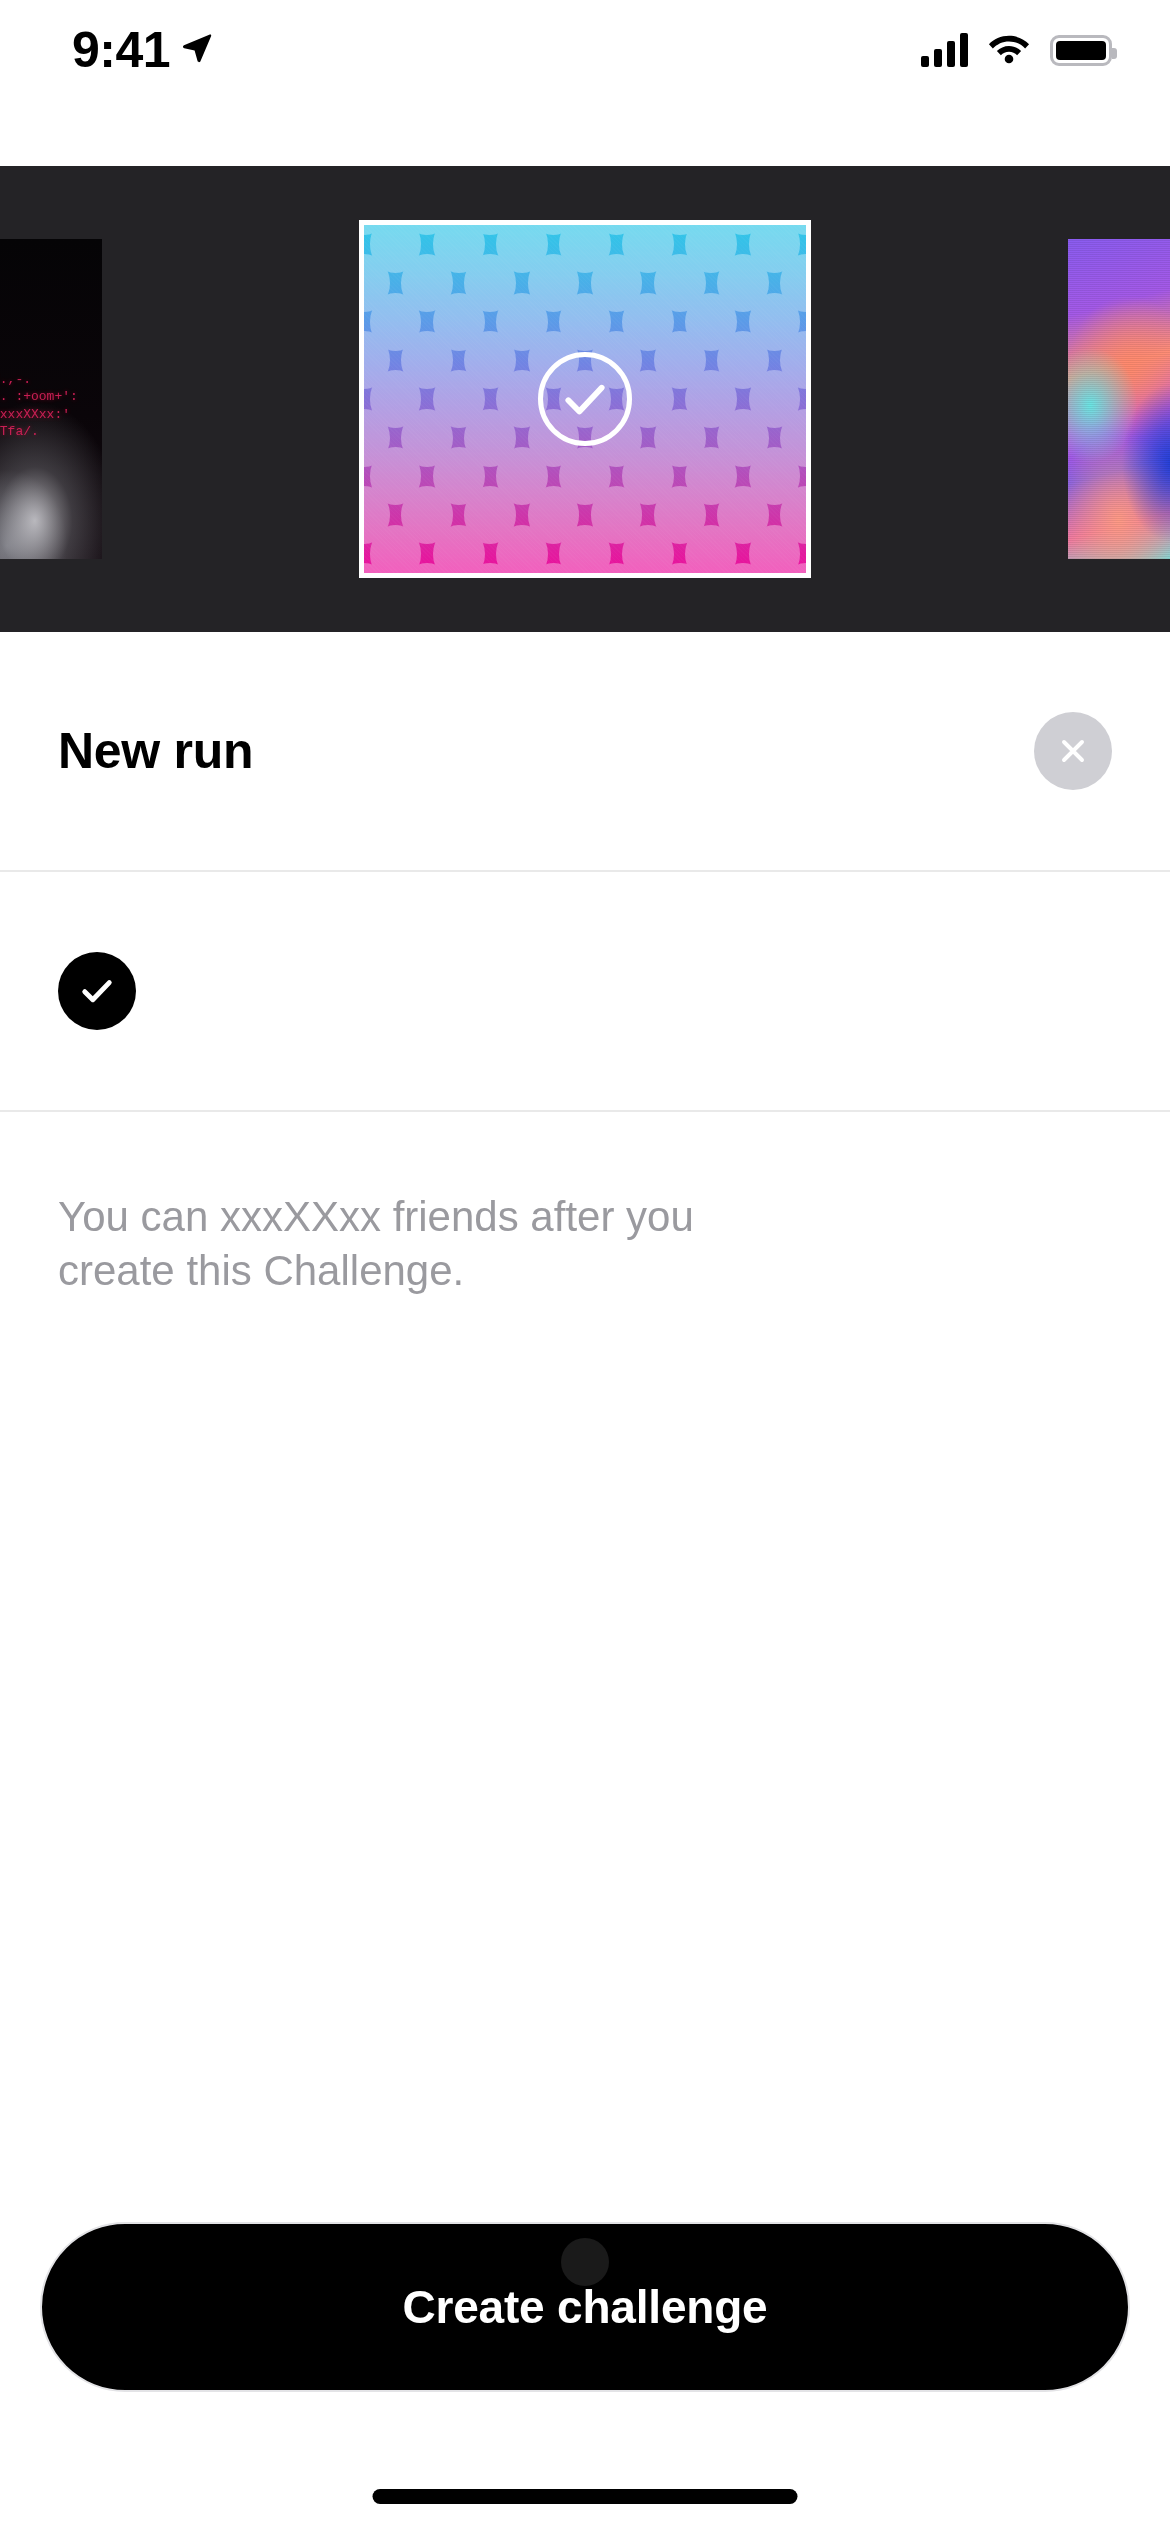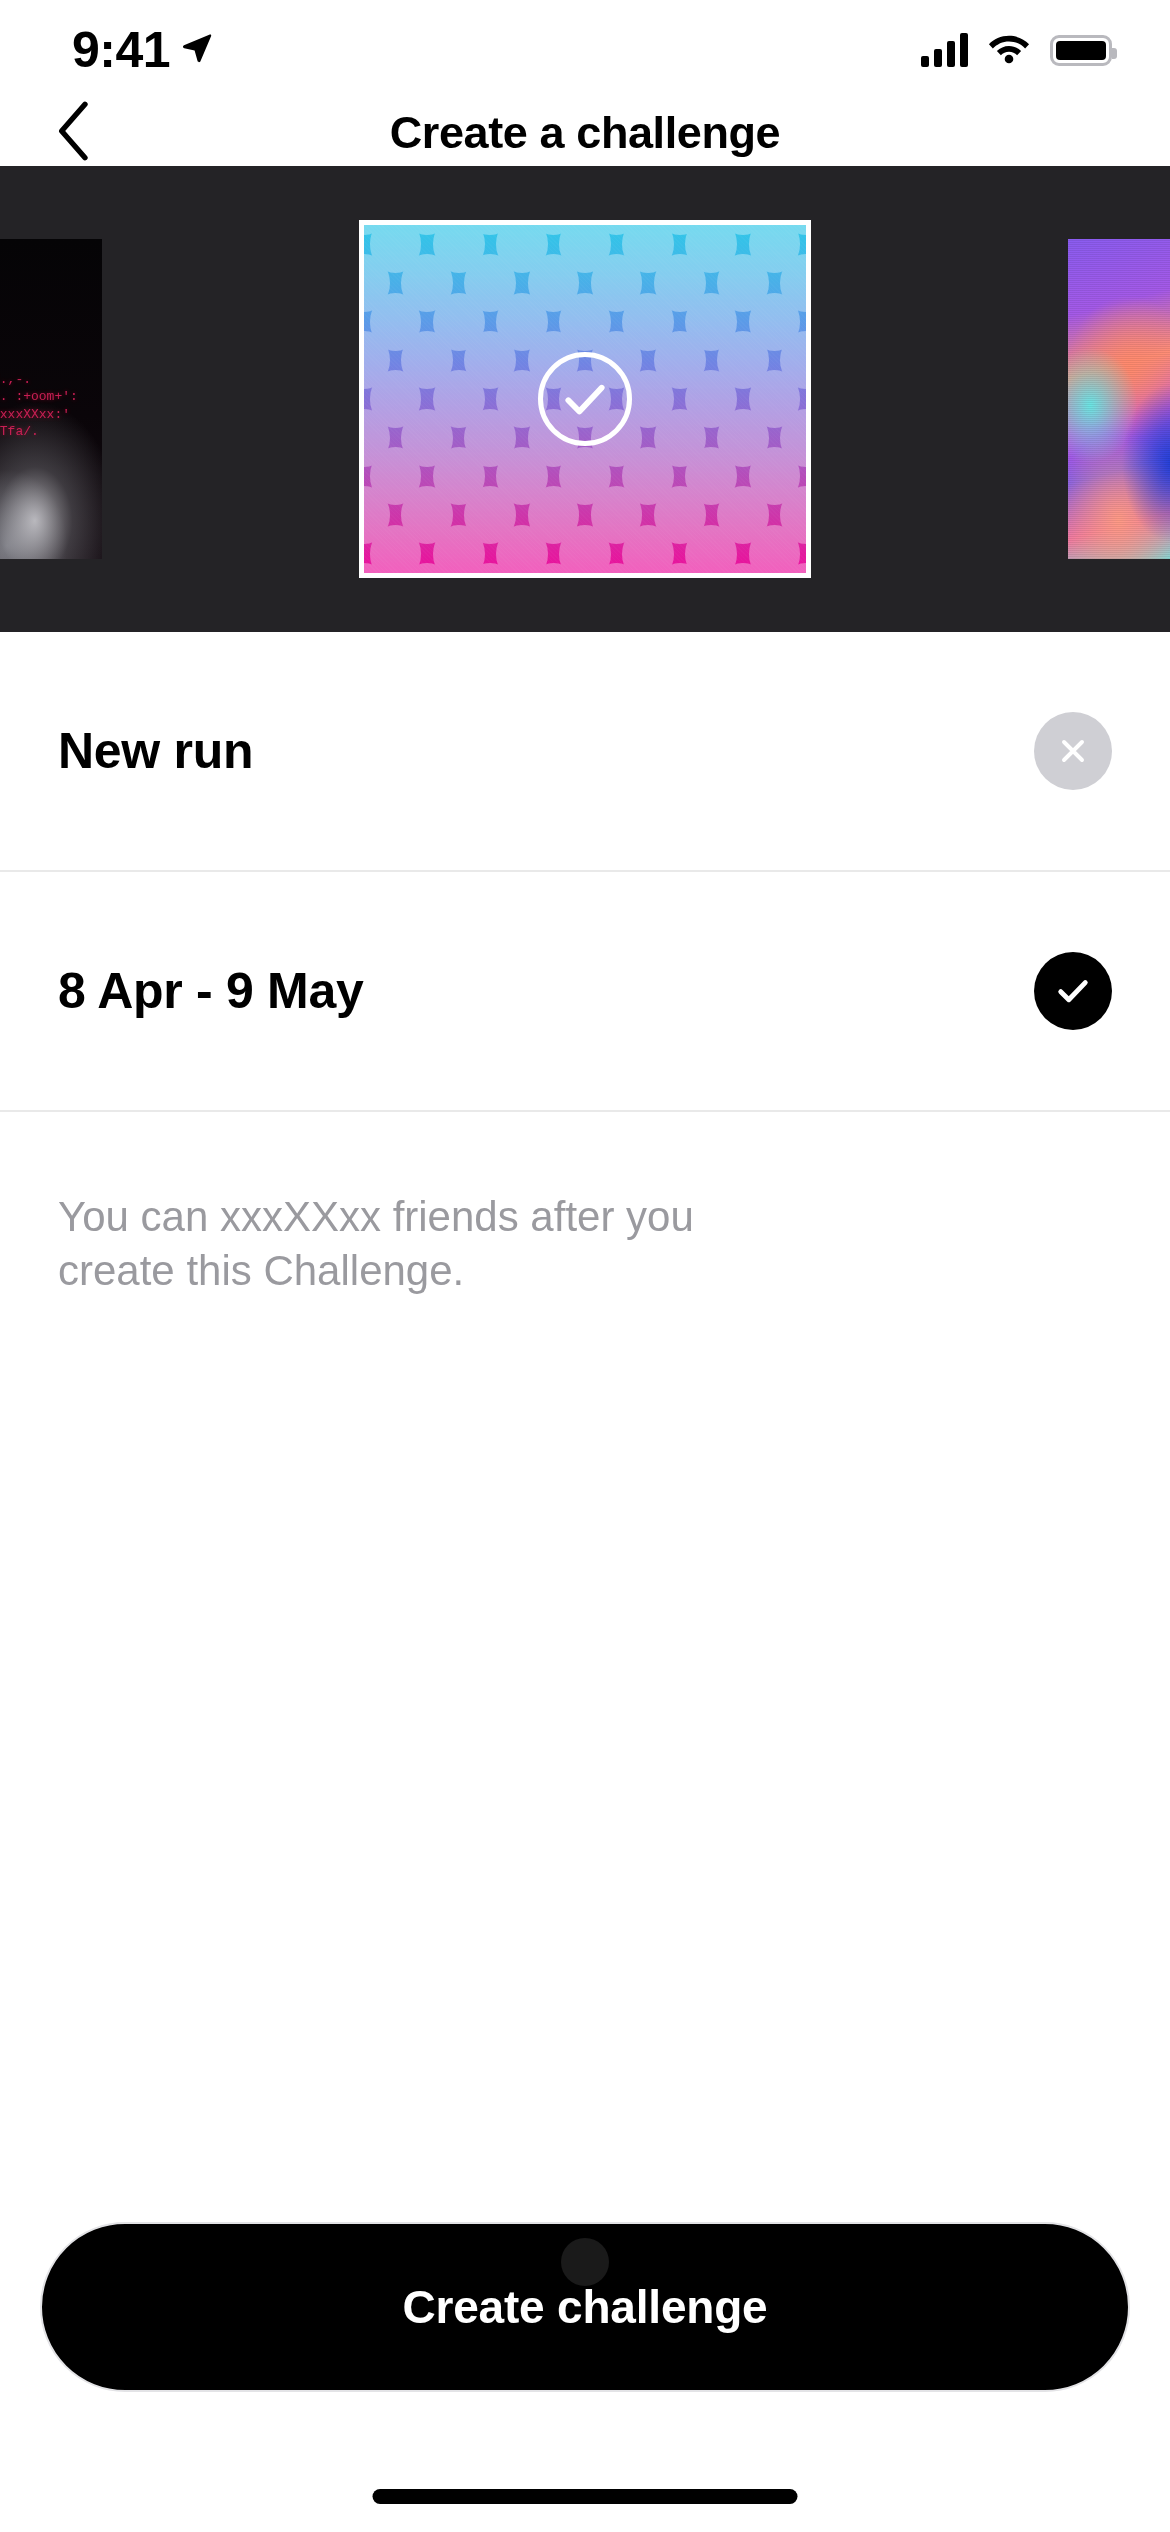--- a/index.html
+++ b/index.html
@@ -190,30 +190,20 @@
           <path d="M22 13.8c-5 0-9.5 2.1-12.7 5.4l4.2 4.4c2.1-2.2 5.2-3.6 8.5-3.6s6.4 1.4 8.5 3.6l4.2-4.4c-3.2-3.3-7.7-5.4-12.7-5.4z" fill="#000"></path>
           <circle cx="22" cy="27.5" r="4.5" fill="#000"></circle>
         </svg>
       </span>
       <span class="battery">
           <span class="fill"></span>
         </span>
     </div>
   </div>
 
-  <div class="navbar">
-    <div class="back-btn">
-      <span>
-        <svg width="40" height="60" viewBox="0 0 24 36">
-            <path d="M18 2 4 18l14 16" stroke="#000" stroke-width="3.2" fill="none" stroke-linecap="round" stroke-linejoin="round"></path>
-          </svg>
-      </span>
-    </div>
-    <div class="nav-title">Create a challenge</div>
-  </div>
 
   <div class="carousel">
 
     <div class="card card-side card-left">
       <div class="side-dark">
         <div class="glyphs">
           <div>'.,-.</div>
           <div>'. :+oom+':</div>
           <div>+xxxXXxx:'</div>
           <div>STfa/.</div>
@@ -329,21 +319,20 @@
       <span class="row-label">New run</span>
       <span class="badge badge-clear">
         <svg width="36" height="36" viewBox="0 0 24 24">
             <path d="M6 6l12 12M18 6L6 18" stroke="#fff" stroke-width="2.6" stroke-linecap="round"></path>
           </svg>
       </span>
     </div>
 
 
     <div class="row">
-      <span class="row-label">8 Apr - 9 May</span>
       <span class="badge badge-done">
         <svg width="42" height="42" viewBox="0 0 24 24">
             <path d="M5 12.4 9.6 17 19 7.2" stroke="#fff" stroke-width="2.8" fill="none" stroke-linecap="round" stroke-linejoin="round"></path>
           </svg>
       </span>
     </div>
 
     <div class="helper">You can xxxXXxx friends after you create this Challenge.</div>
   </div>
 

